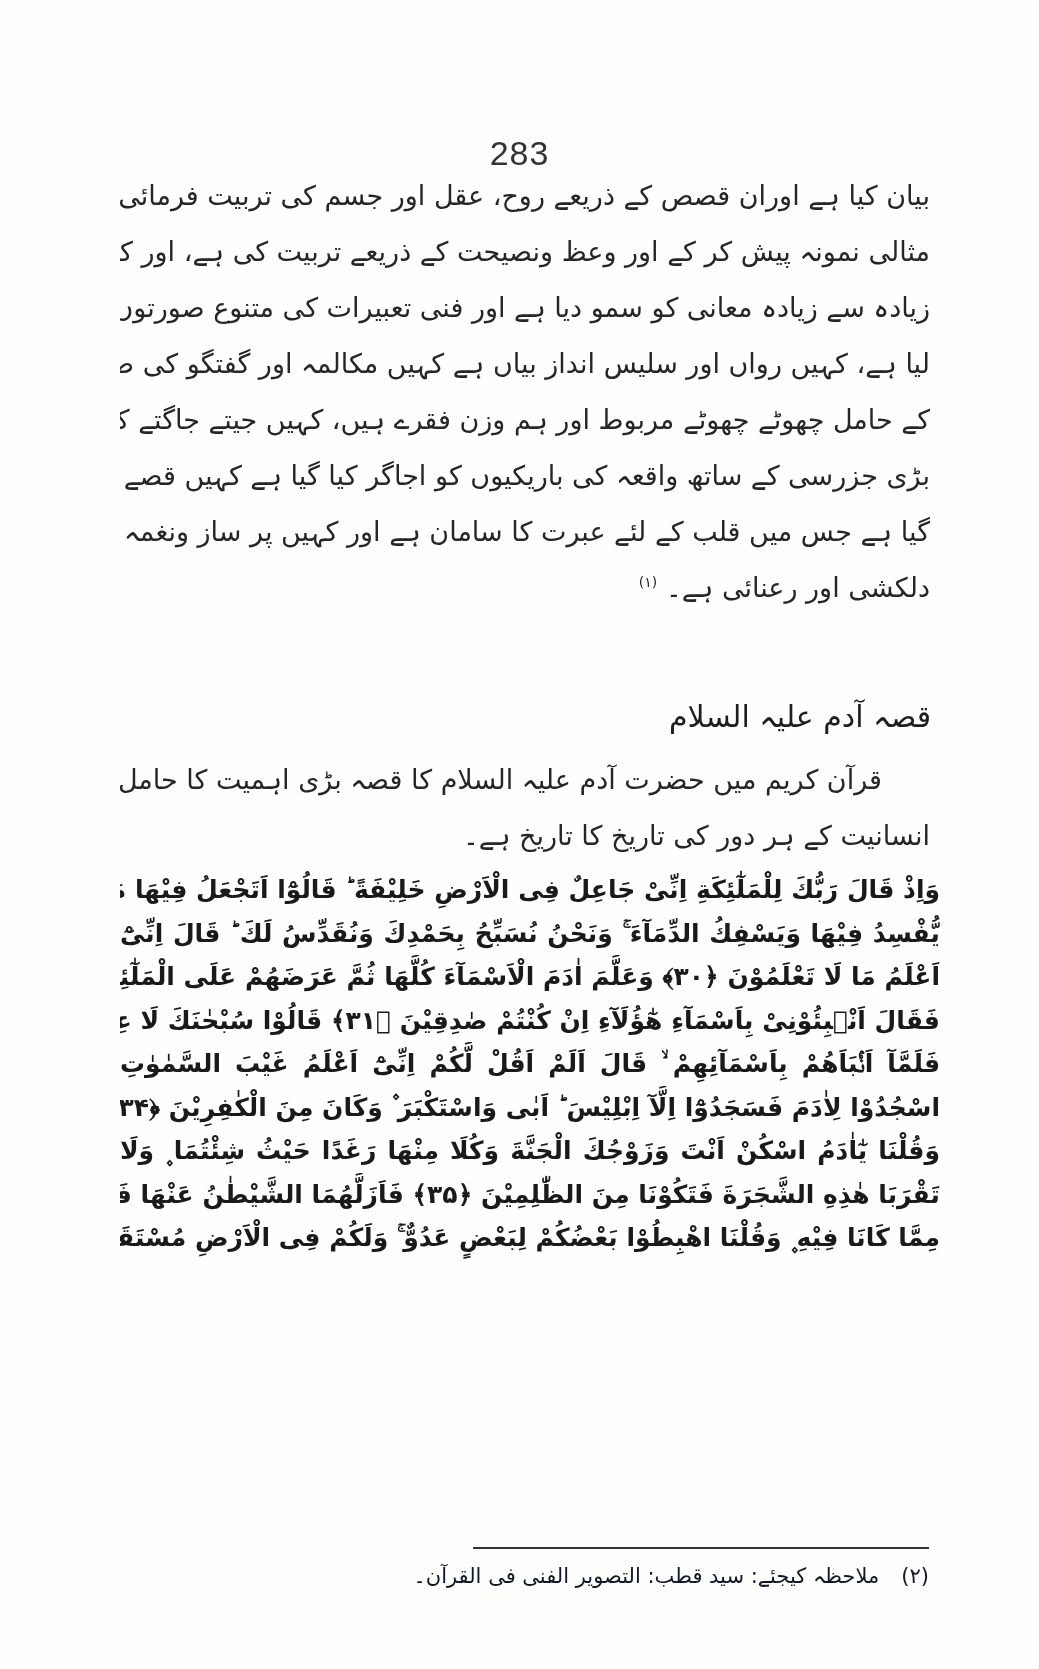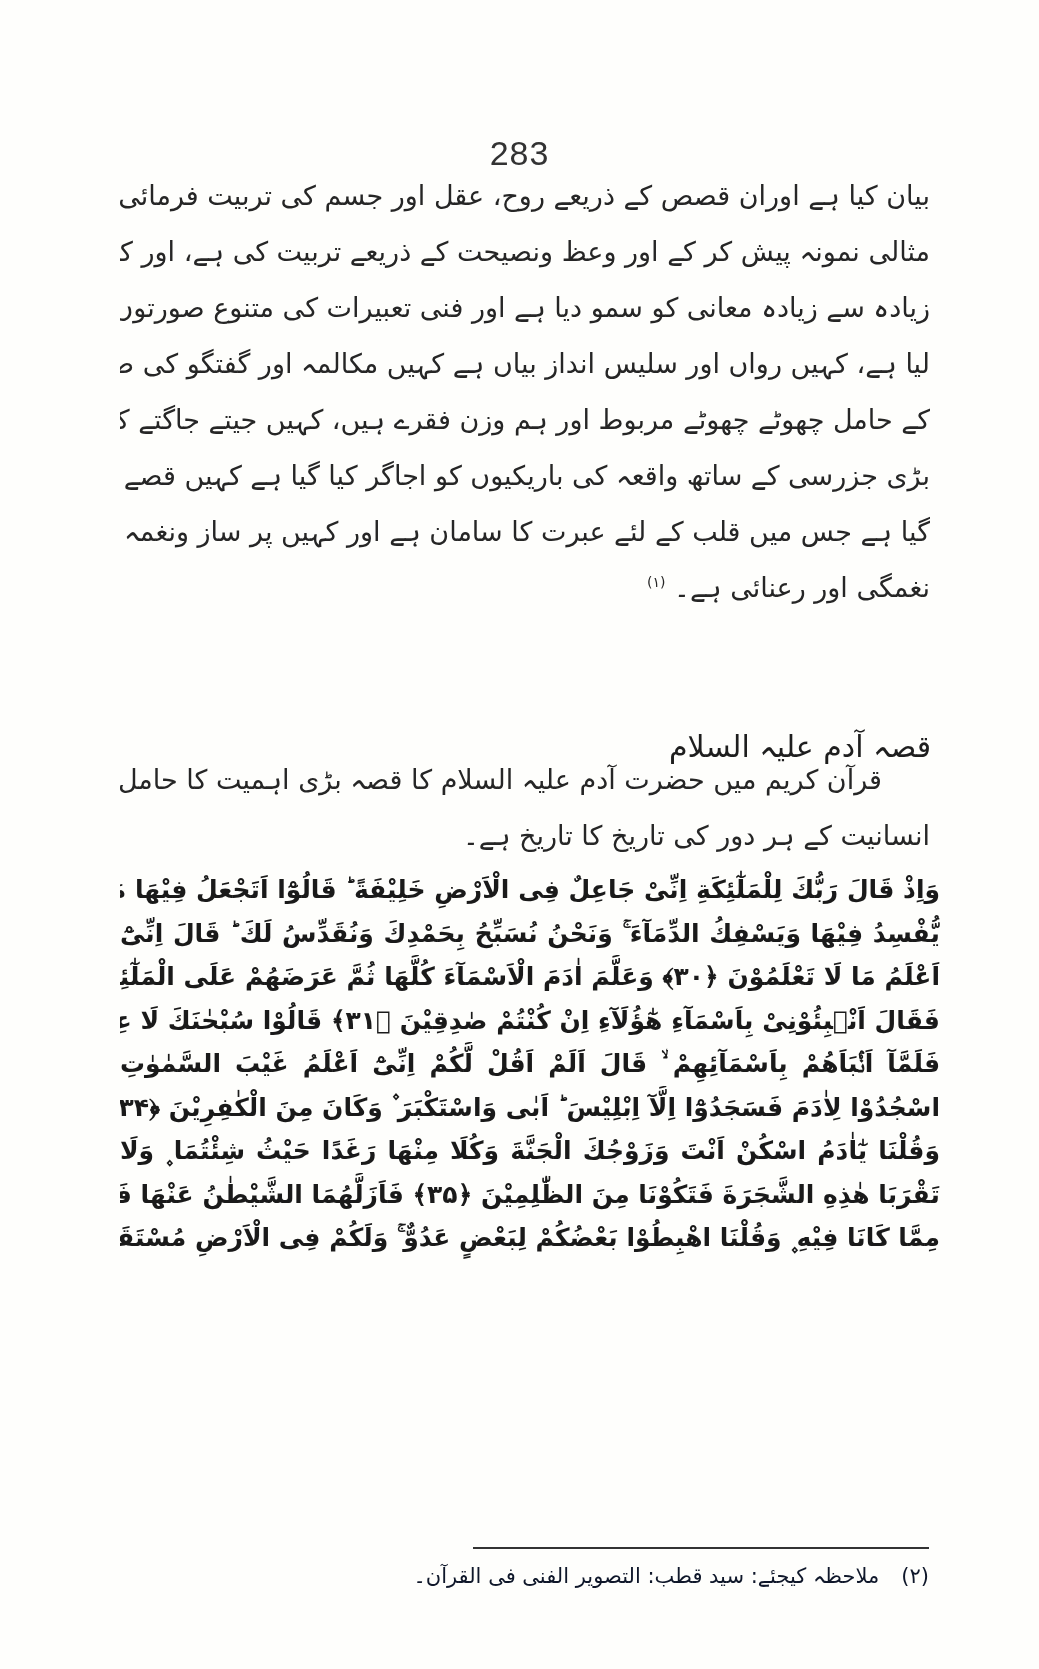--- a/index.html
+++ b/index.html
@@ -52,21 +52,21 @@
     overflow: hidden;
     text-align: justify;
     text-align-last: justify;
   }
   .urdu-line.last {
     text-align-last: right;
   }
   .para-1 { top: 168px; }
   .heading {
     position: absolute;
-    top: 720px;
+    top: 690px;
     right: 108px;
     direction: rtl;
     font-size: 30px;
     line-height: 54px;
     color: #1e1e1e;
     font-family: "DejaVu Sans", sans-serif;
   }
   .para-2 {
     top: 752px;
   }
@@ -129,21 +129,21 @@
   <div class="page-number">283</div>
 
   <div class="text-block para-1">
     <span class="urdu-line">بیان کیا ہے اوران قصص کے ذریعے روح، عقل اور جسم کی تربیت فرمائی ہے اور ان میں</span>
     <span class="urdu-line">مثالی نمونہ پیش کر کے اور وعظ ونصیحت کے ذریعے تربیت کی ہے، اور کم سے کم الفاظ میں</span>
     <span class="urdu-line">زیادہ سے زیادہ معانی کو سمو دیا ہے اور فنی تعبیرات کی متنوع صورتوں کو ان قصص میں سمیٹ</span>
     <span class="urdu-line">لیا ہے، کہیں رواں اور سلیس انداز بیاں ہے کہیں مکالمہ اور گفتگو کی صورت ہے کہیں نغمگی</span>
     <span class="urdu-line">کے حامل چھوٹے چھوٹے مربوط اور ہم وزن فقرے ہیں، کہیں جیتے جاگتے کردار ہیں، کہیں</span>
     <span class="urdu-line">بڑی جزرسی کے ساتھ واقعہ کی باریکیوں کو  اجاگر کیا گیا ہے کہیں قصے کے اس پہلو پر زور دیا</span>
     <span class="urdu-line">گیا ہے جس میں قلب کے لئے عبرت کا سامان ہے اور کہیں پر ساز ونغمہ اور اسلوب و بیان کی</span>
-    <span class="urdu-line last"><span>نغمگی اور رعنائی ہے۔</span> <sup class="ref">(۱)</sup></span>
+    <span class="urdu-line last"><span>دلکشی اور رعنائی ہے۔</span> <sup class="ref">(۱)</sup></span>
   </div>
 
   <div class="heading">قصہ آدم علیہ السلام</div>
 
   <div class="text-block para-2">
     <span class="urdu-line first">قرآن کریم میں حضرت آدم علیہ السلام کا قصہ بڑی اہمیت کا حامل ہے کہ یہ درحقیقت</span>
     <span class="urdu-line last">انسانیت کے ہر دور کی تاریخ کا تاریخ ہے۔</span>
   </div>
 
   <div class="quran-block">

